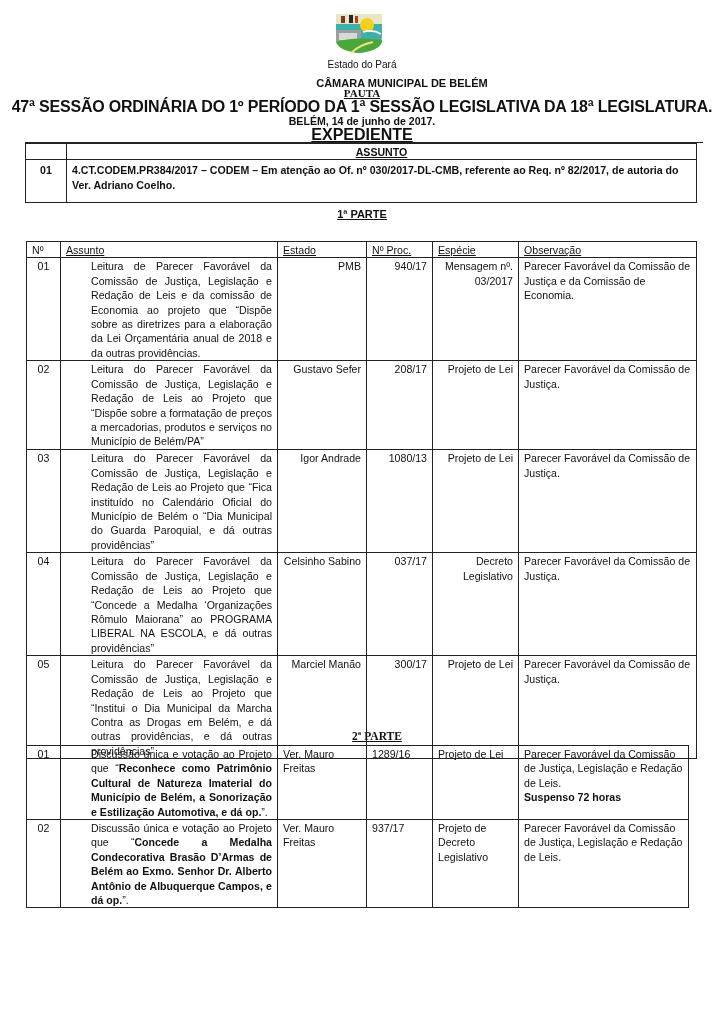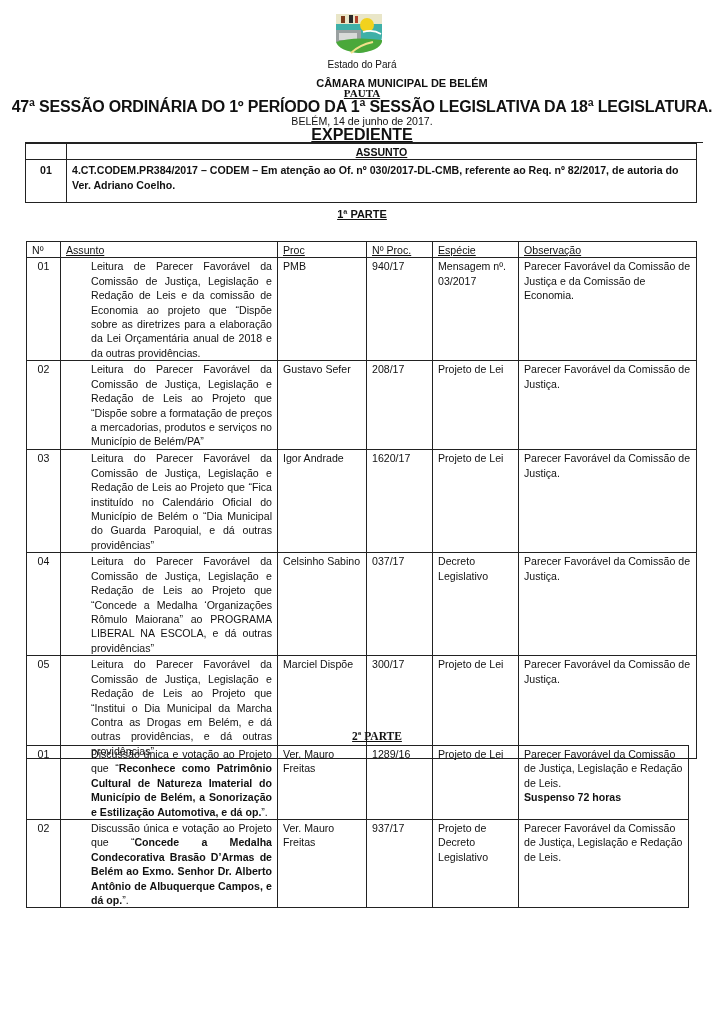--- a/index.html
+++ b/index.html
@@ -13,21 +13,21 @@
     position: absolute; left: 333px; top: 12px; width: 52px; height: 42px;
   }
   .hdr {
     position: absolute; left: 0; width: 724px; text-align: center;
     line-height: 14px; white-space: nowrap;
   }
   .hdr.state { top: 58px; font-size: 10px; }
   .hdr.camara { top: 76px; font-weight: bold; font-size: 11px; margin-left: 40px; }
   .hdr.pauta { top: 86px; font-family: "Liberation Serif", serif; font-weight: bold; text-decoration: underline; font-size: 11px; text-align: center; }
   .hdr.sessao { top: 100px; font-weight: bold; font-size: 16px; letter-spacing: -0.2px; }
-  .hdr.data { top: 114px; font-weight: normal; font-size: 10.6px; }
+  .hdr.data { top: 114px; font-weight: bold; font-size: 10.6px; }
   .hdr.expediente { top: 128px; font-weight: bold; text-decoration: underline; font-size: 16px; }
 
   table { border-collapse: collapse; position: absolute; table-layout: fixed; }
   td { border: 1.2px solid #222; vertical-align: top; padding: 1px 5px 0 5px; line-height: 14.4px; }
 
   .exp-topline { position: absolute; left: 25px; top: 142px; width: 678px; height: 0; border-top: 1.4px solid #222; }
   #exp-table { left: 25px; top: 143px; width: 672px; }
   #exp-table td { font-weight: bold; font-size: 10.6px; }
   #exp-table .num { text-align: center; }
   #exp-table .head-cell { text-align: center; text-decoration: underline; height: 14px; }
@@ -36,21 +36,21 @@
     position: absolute; left: 0; width: 724px; text-align: center;
     font-weight: bold; text-decoration: underline; font-size: 11px; line-height: 14px;
   }
   .part-title.p1 { top: 207px; }
   .part-title.p2 { top: 729px; font-family: "Liberation Serif", serif; font-size: 11.5px; padding-left: 15px; }
 
   #p1-table { left: 26px; top: 241px; width: 671px; }
   #p2-table { left: 26px; top: 745px; width: 663px; }
   .c-num { text-align: center; }
   .c-assunto { text-align: justify; text-align-last: left; padding-left: 30px; }
-  .c-center { text-align: left; }
+  .c-center { text-align: right; }
   .hrow td { text-decoration: underline; height: 13px; }
   .hrow td.c-num { text-decoration: none; text-align: left; }
   .bold { font-weight: bold; }
   .susp { font-weight: bold; text-align: right; }
 </style>
 </head>
 <body>
 
 <svg class="logo" viewBox="0 0 52 42">
   <path d="M3 2 H49 V24 Q49 38 26 41 Q3 38 3 24 Z" fill="#3fb0a8"></path>
@@ -99,21 +99,21 @@
       <col style="width:217px">
       <col style="width:89px">
     <col style="width:66px">
       <col style="width:86px">
       <col>
   </colgroup>
   <tbody>
       <tr class="hrow">
     <td class="c-num">Nº</td>
     <td>Assunto</td>
-    <td>Proc</td>
+    <td>Estado</td>
     <td>Nº Proc.</td>
     <td>Espécie</td>
     <td>Observação</td>
   </tr>
   <tr style="height:103px">
     <td class="c-num">01</td>
     <td class="c-assunto">Leitura de Parecer Favorável da Comissão de Justiça, Legislação e Redação de Leis e da comissão de Economia ao projeto que “Dispõe sobre as diretrizes para a elaboração da Lei Orçamentária anual de 2018 e da outras providências.</td>
     <td class="c-center">PMB</td>
     <td class="c-center">940/17</td>
     <td class="c-center">Mensagem nº. 03/2017</td>
@@ -124,36 +124,36 @@
     <td class="c-assunto">Leitura do Parecer Favorável da Comissão de Justiça, Legislação e Redação de Leis ao Projeto que “Dispõe sobre a formatação de preços a mercadorias, produtos e serviços no Município de Belém/PA”</td>
     <td class="c-center">Gustavo Sefer</td>
     <td class="c-center">208/17</td>
     <td class="c-center">Projeto de Lei</td>
     <td>Parecer Favorável da Comissão de Justiça.</td>
   </tr>
   <tr style="height:103px">
     <td class="c-num">03</td>
     <td class="c-assunto">Leitura do Parecer Favorável da Comissão de Justiça, Legislação e Redação de Leis ao Projeto que “Fica instituído no Calendário Oficial do Município de Belém o “Dia Municipal do Guarda Paroquial, e dá outras providências”</td>
     <td class="c-center">Igor Andrade</td>
-    <td class="c-center">1620/17</td>
+    <td class="c-center">1080/13</td>
     <td class="c-center">Projeto de Lei</td>
     <td>Parecer Favorável da Comissão de Justiça.</td>
   </tr>
   <tr style="height:103px">
     <td class="c-num">04</td>
     <td class="c-assunto">Leitura do Parecer Favorável da Comissão de Justiça, Legislação e Redação de Leis ao Projeto que “Concede a Medalha ‘Organizações Rômulo Maiorana” ao PROGRAMA LIBERAL NA ESCOLA, e dá outras providências”</td>
     <td class="c-center">Celsinho Sabino</td>
     <td class="c-center">037/17</td>
     <td class="c-center">Decreto Legislativo</td>
     <td>Parecer Favorável da Comissão de Justiça.</td>
   </tr>
   <tr style="height:89px">
     <td class="c-num">05</td>
     <td class="c-assunto">Leitura do Parecer Favorável da Comissão de Justiça, Legislação e Redação de Leis ao Projeto que “Institui o Dia Municipal da Marcha Contra as Drogas em Belém, e dá outras providências, e dá outras providências”</td>
-    <td class="c-center">Marciel Dispõe</td>
+    <td class="c-center">Marciel Manão</td>
     <td class="c-center">300/17</td>
     <td class="c-center">Projeto de Lei</td>
     <td>Parecer Favorável da Comissão de Justiça.</td>
   </tr>
 </tbody>
   </table>
 
 <div class="part-title p2">2ª PARTE</div>
 
 <table id="p2-table">

